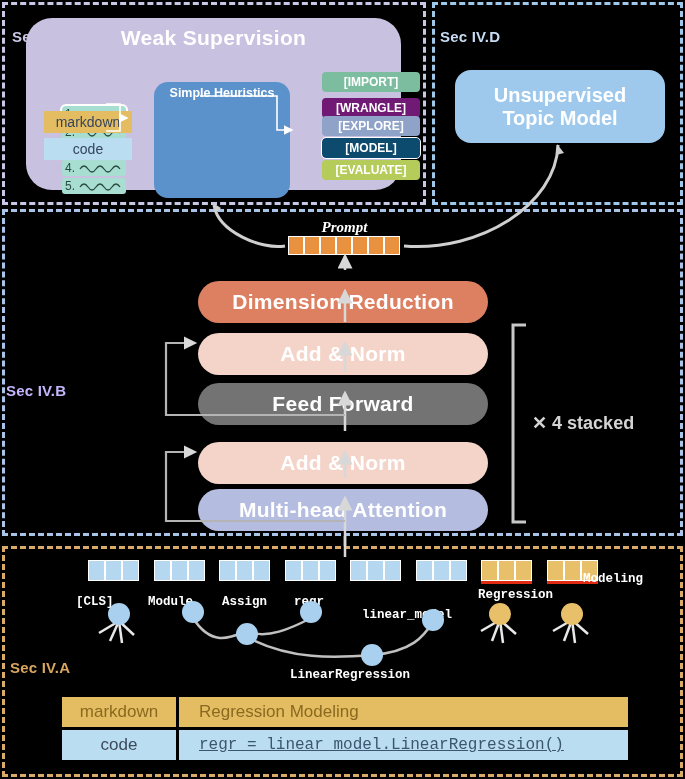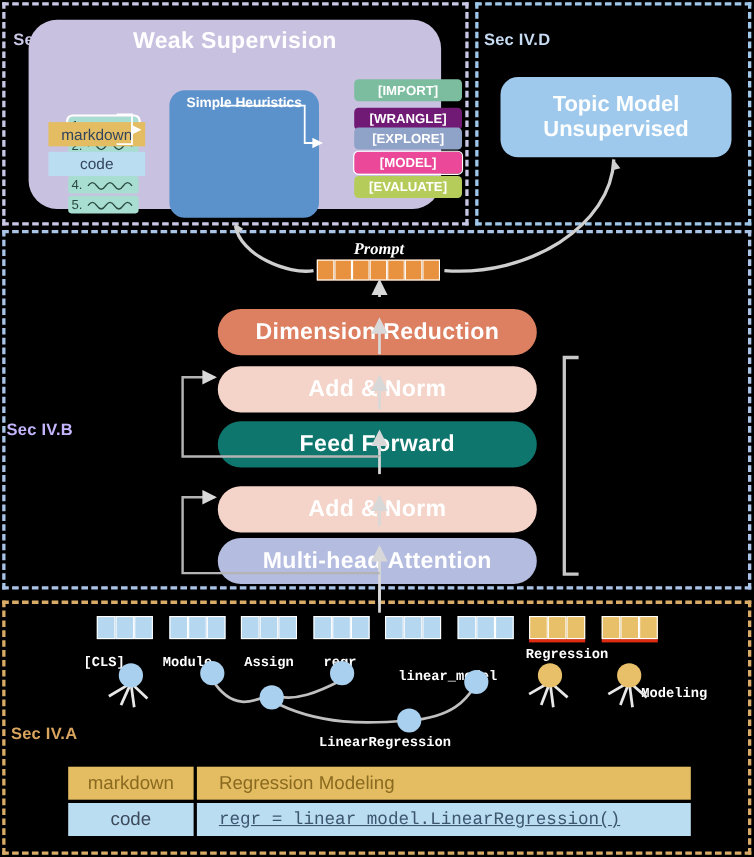--- a/index.html
+++ b/index.html
@@ -51,21 +51,21 @@
                 font-family:"Liberation Serif",serif;}
   #prompt-row{position:absolute;left:288px;top:236px;display:flex;}
   #prompt-row .cell{width:16px;height:19px;background:#e8913f;
                     border:1px solid #ffffff;box-sizing:border-box;}
 
   .blk{position:absolute;left:198px;width:290px;height:42px;border-radius:21px;
        display:flex;align-items:center;justify-content:center;color:#ffffff;
        font-size:21px;font-weight:bold;letter-spacing:.3px;margin-top:11px;}
   #blk-dimred{top:270px;background:#dd7f61;}
   #blk-an1{top:322px;background:#f4d4c9;}
-  #blk-ff{top:372px;background:#0f766e;}
+  #blk-ff{top:372px;background:#737373;}
   #blk-an2{top:431px;background:#f4d4c9;}
   #blk-mha{top:478px;background:#b4bce0;}
 
   #stacked-label{position:absolute;left:532px;top:412px;color:#d4d4d4;
                  font-size:18px;font-weight:bold;}
 
   
   #sec-a{left:2px;top:546px;width:681px;height:231px;border:3px dashed #d9ab66;}
   #sec-a-label{left:10px;top:637px;color:#d9a55f;}
 
@@ -147,30 +147,30 @@
           </svg>
       </span>
     </div>
 
     <div class="mdcode" id="md-box">markdown</div>
     <div class="mdcode" id="code-box">code</div>
 
     <div class="tag" style="top:54px;background:#7cbda0">[IMPORT]</div>
     <div class="tag" style="top:80px;background:#701a75">[WRANGLE]</div>
     <div class="tag" style="top:98px;background:#8fa2c8">[EXPLORE]</div>
-    <div class="tag" style="top:120px;background:#ec4899;outline:1.5px solid #ffffff">[MODEL]</div>
+    <div class="tag" style="top:120px;background:#0c4a6e;outline:1.5px solid #ffffff">[MODEL]</div>
     <div class="tag" style="top:142px;background:#b5cc5b">[EVALUATE]</div>
   </div>
 
   <div class="sec-box" id="sec-d"></div>
   <div class="sec-label" id="sec-d-label">Sec IV.D</div>
   <div id="utm-card">
     <div>
+      <div>Unsupervised</div>
       <div>Topic Model</div>
-      <div>Unsupervised</div>
     </div>
   </div>
 
   <div class="sec-box" id="sec-b"></div>
   <div class="sec-label" id="sec-b-label">Sec IV.B</div>
 
   <div id="prompt-label">Prompt</div>
   <div id="prompt-row">
     <div class="cell"></div>
     <div class="cell"></div>
@@ -180,20 +180,21 @@
     <div class="cell"></div>
     <div class="cell"></div>
   </div>
 
   <div class="blk" id="blk-dimred">Dimension Reduction</div>
   <div class="blk" id="blk-an1">Add &amp; Norm</div>
   <div class="blk" id="blk-ff">Feed Forward</div>
   <div class="blk" id="blk-an2">Add &amp; Norm</div>
   <div class="blk" id="blk-mha">Multi-head Attention</div>
 
+  <div id="stacked-label">✕ 4 stacked</div>
 
   <div class="sec-box" id="sec-a"></div>
   <div class="sec-label" id="sec-a-label">Sec IV.A</div>
 
   <div id="tokrow">
     <div class="tokgrp blue">
         <div class="c"></div>
         <div class="c"></div>
         <div class="c"></div>
       </div>
@@ -233,21 +234,21 @@
         <div class="c"></div>
       </div>
   </div>
 
   <div class="tok-label" style="left:76px;top:595px">[CLS]</div>
   <div class="tok-label" style="left:148px;top:595px">Module</div>
   <div class="tok-label" style="left:222px;top:595px">Assign</div>
   <div class="tok-label" style="left:294px;top:595px">regr</div>
   <div class="tok-label" style="left:362px;top:608px">linear_model</div>
   <div class="tok-label" style="left:478px;top:588px">Regression</div>
-  <div class="tok-label" style="left:583px;top:624px">Modeling</div>
+  <div class="tok-label" style="left:583px;top:572px">Modeling</div>
   <div class="tok-label" style="left:290px;top:668px">LinearRegression</div>
 
   <div id="tbl">
     <div class="trow r-md">
       <div class="tkey">markdown</div>
       <div class="tval">Regression Modeling</div>
     </div>
     <div class="trow r-code">
       <div class="tkey">code</div>
       <div class="tval">regr = linear_model.LinearRegression()</div>

